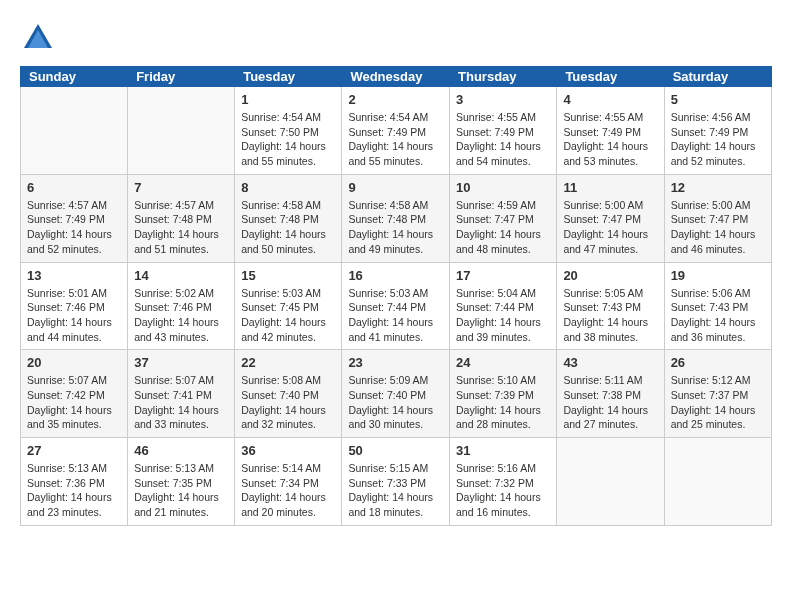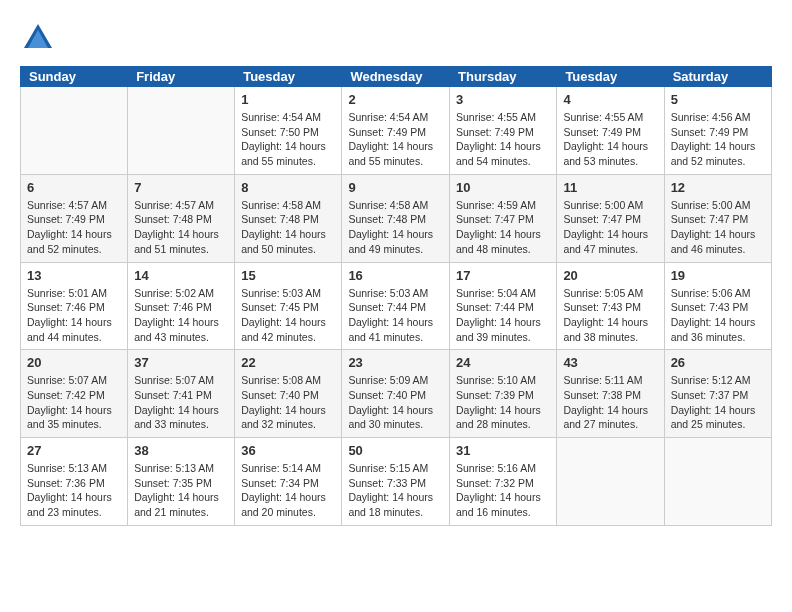--- a/index.html
+++ b/index.html
@@ -244,21 +244,21 @@
           <div class="day-num">26</div>
           <div class="day-info">Sunrise: 5:12 AM<br>Sunset: 7:37 PM<br>Daylight: 14 hours and 25 minutes.</div>
         </td>
       </tr>
       <tr class="row-odd">
         <td>
           <div class="day-num">27</div>
           <div class="day-info">Sunrise: 5:13 AM<br>Sunset: 7:36 PM<br>Daylight: 14 hours and 23 minutes.</div>
         </td>
         <td>
-          <div class="day-num">38</div>
+          <div class="day-num">46</div>
           <div class="day-info">Sunrise: 5:13 AM<br>Sunset: 7:35 PM<br>Daylight: 14 hours and 21 minutes.</div>
         </td>
         <td>
           <div class="day-num">36</div>
           <div class="day-info">Sunrise: 5:14 AM<br>Sunset: 7:34 PM<br>Daylight: 14 hours and 20 minutes.</div>
         </td>
         <td>
           <div class="day-num">50</div>
           <div class="day-info">Sunrise: 5:15 AM<br>Sunset: 7:33 PM<br>Daylight: 14 hours and 18 minutes.</div>
         </td>

